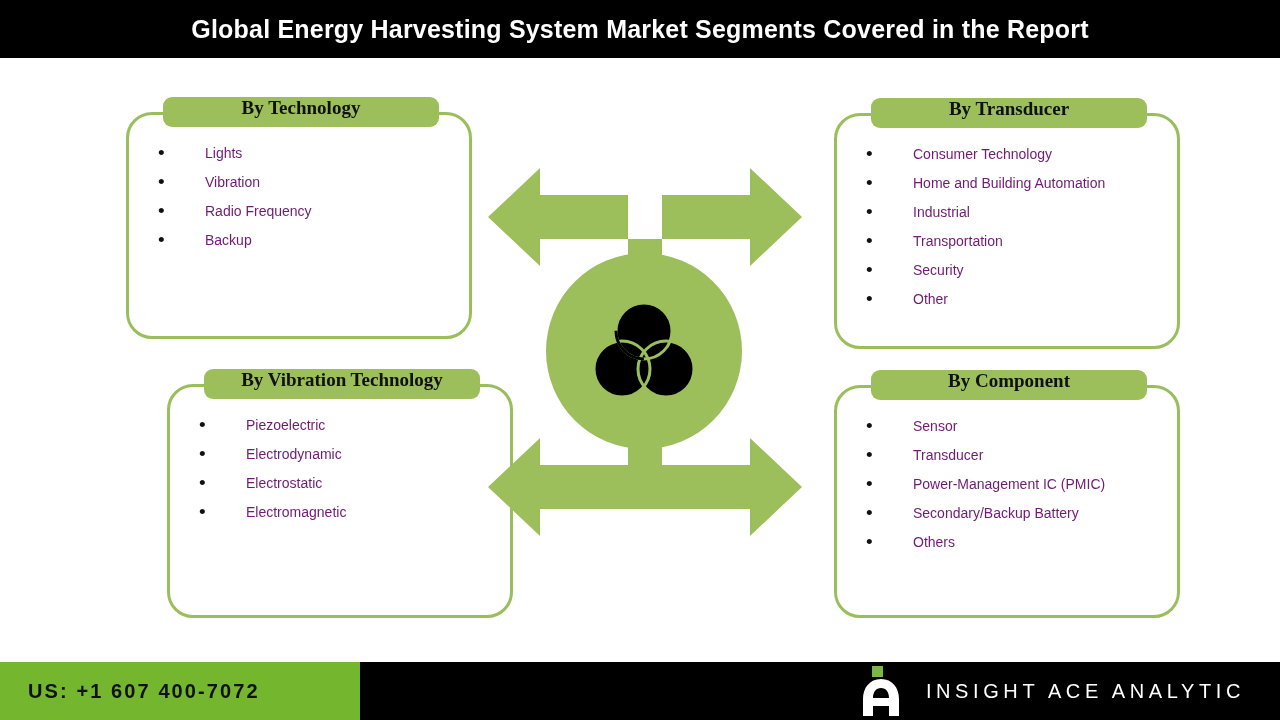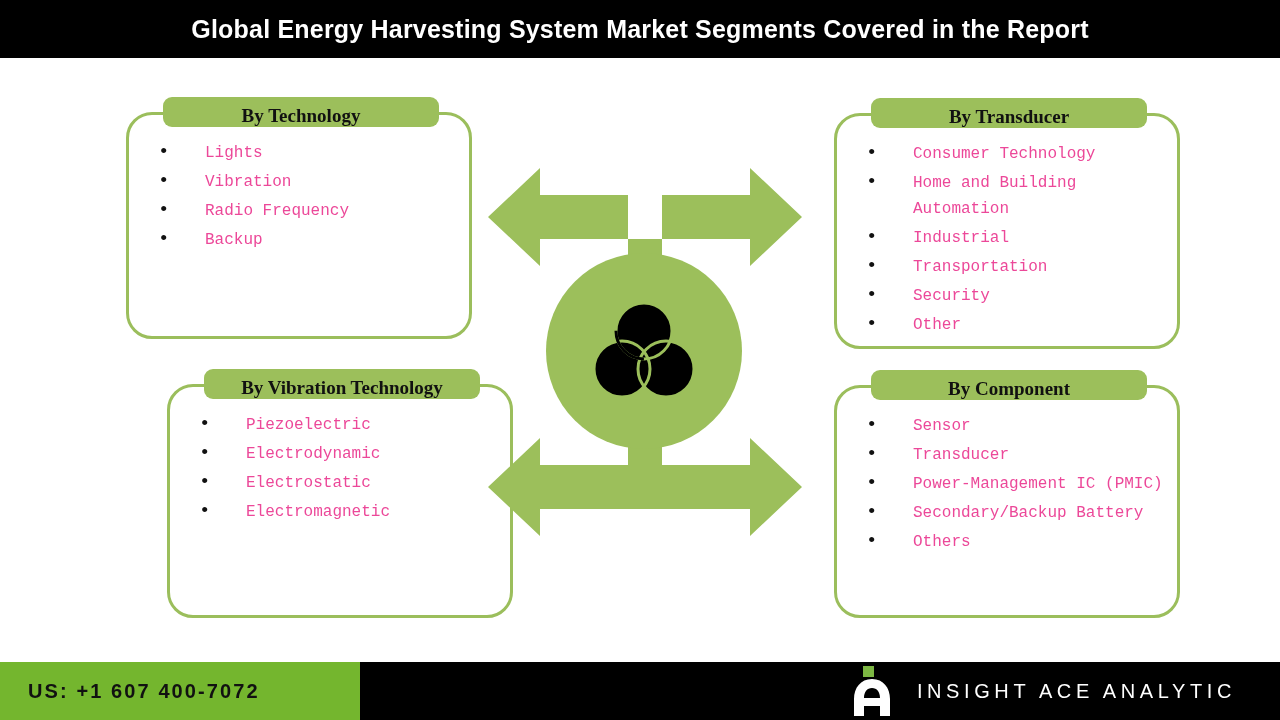--- a/index.html
+++ b/index.html
@@ -46,44 +46,44 @@
     border-radius: 26px;
     background: #ffffff;
   }
   .card-tab {
     position: absolute;
     top: -18px;
     height: 30px;
     background: #9CBF5B;
     border-radius: 9px;
     display: flex;
-    align-items: flex-end;
+    align-items: flex-start;
     justify-content: center;
     z-index: 4;
   }
   .card-tab-text {
     font-family: "Liberation Serif", serif;
     font-weight: bold;
     font-size: 19px;
     color: #111111;
     white-space: nowrap;
   }
   .card-list {
     position: absolute;
     left: 22px;
     right: 14px;
     top: 26px;
     list-style: none;
   }
   .card-list li {
     position: relative;
     padding-left: 54px;
-    font-family: Liberation Mono, monospace;
-    font-size: 16px;
-    color: #ec4899;
+    font-family: Liberation Sans, sans-serif;
+    font-size: 14px;
+    color: #701a75;
     line-height: 25.5px;
     margin-bottom: 3.5px;
   }
   .card-list li::before {
     content: "\2022";
     position: absolute;
     left: 7px;
     top: -1px;
     font-size: 19px;
     color: #111111;
@@ -156,21 +156,21 @@
     width: 920px;
     height: 58px;
     background: #000000;
     display: flex;
     align-items: center;
     justify-content: flex-end;
   }
   .brand-wrap {
     display: flex;
     align-items: center;
-    margin-right: 44px;
+    margin-right: 35px;
     text-align: center;
   }
   .brand-mark {
     position: relative;
     width: 46px;
     height: 50px;
     margin-right: 22px;
   }
   .brand-name {
     font-family: "Liberation Sans", sans-serif;

